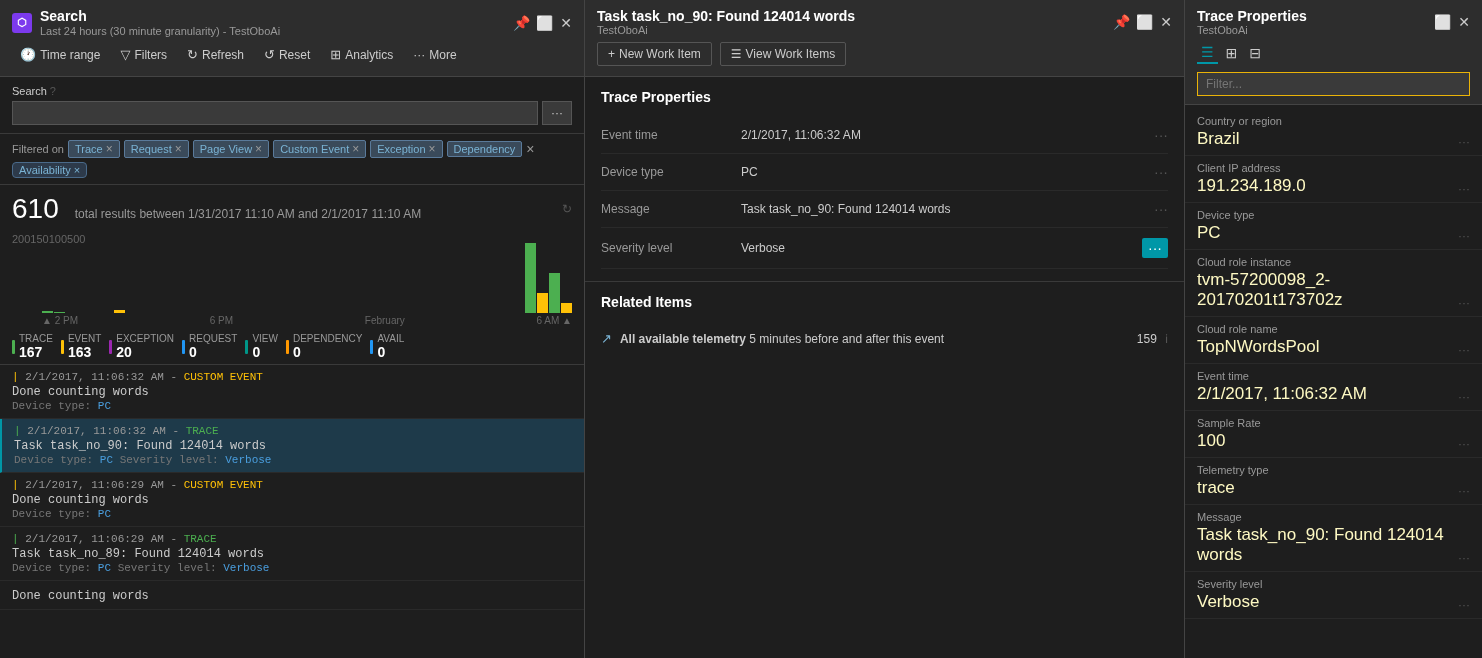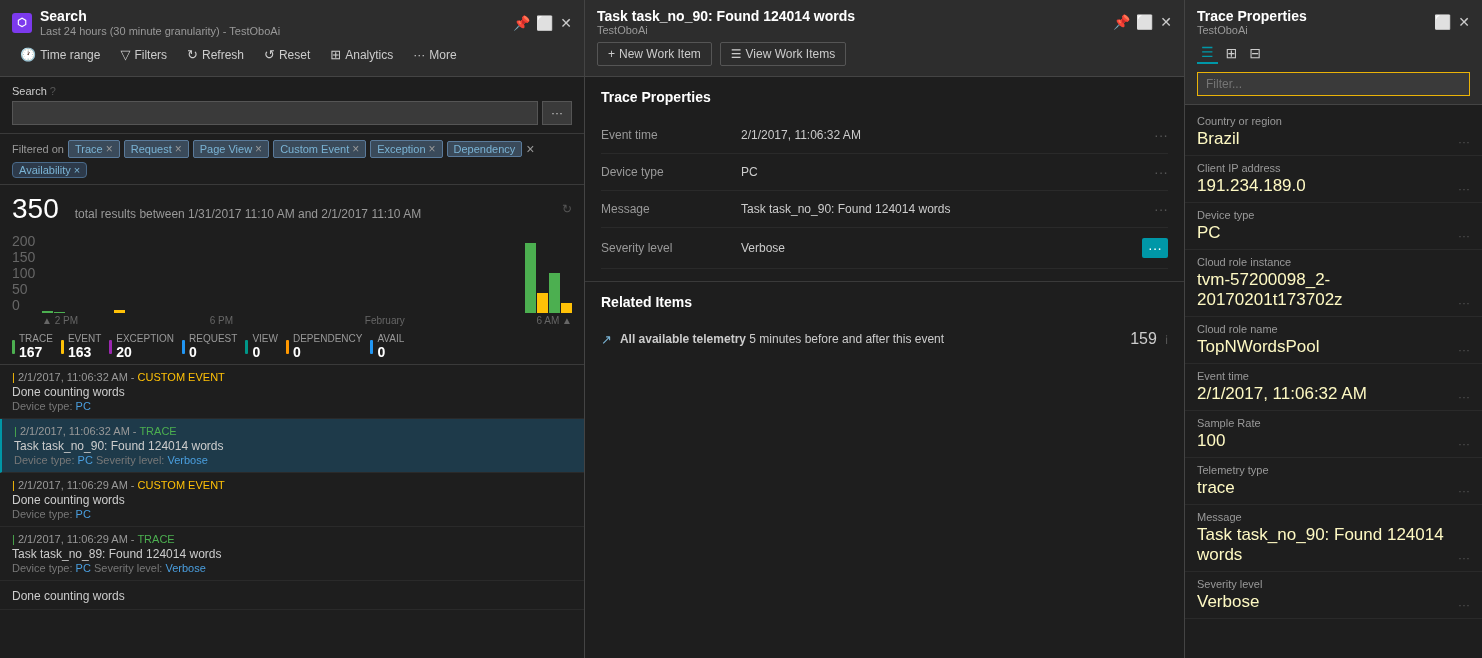--- a/index.html
+++ b/index.html
@@ -211,25 +211,25 @@
       padding: 4px 12px;
       height: 100px;
       position: relative;
     }
 
     .chart-y-labels {
       position: absolute;
       left: 12px;
       top: 4px;
       display: flex;
-      flex-direction: column;
+      flex-direction: row;
       justify-content: space-between;
       height: 80px;
       color: #666;
-      font-size: 14px;
+      font-size: 11px;
     }
 
     .chart-bars {
       margin-left: 30px;
       height: 80px;
       display: flex;
       align-items: flex-end;
       gap: 1px;
       overflow: hidden;
     }
@@ -284,20 +284,21 @@
 
     .legend-count {
       color: #fff;
       font-size: 14px;
       font-weight: 600;
     }
 
     .events-list {
       flex: 1;
       overflow-y: auto;
+      font-family: Liberation Mono, monospace;
     }
 
     .event-item {
       padding: 6px 12px;
       border-bottom: 1px solid #2a2a2a;
       cursor: pointer;
     }
 
     .event-item.active {
       background: #1e3a4a;
@@ -452,21 +453,21 @@
       color: #ccc;
       font-size: 12px;
     }
 
     .related-text .bold {
       font-weight: 700;
     }
 
     .related-count {
       color: #ccc;
-      font-size: 16px;
+      font-size: 12px;
       margin-left: 27px;
     }
 
     .related-info {
       color: #555;
       font-size: 12px;
     }
 
     
     .right-panel {
@@ -659,21 +660,21 @@
     </div>
     <span class="x-btn" style="color:#999;cursor:pointer;font-size:14px;">×</span>
     <div class="filter-tag-plain">
       <span>Availability</span>
       <span class="x-btn">×</span>
     </div>
   </div>
 
   <div class="results-header">
     <div style="display:flex;align-items:baseline;gap:8px;">
-      <span class="results-count">350</span>
+      <span class="results-count">610</span>
       <span class="results-desc">total results between 1/31/2017 11:10 AM and 2/1/2017 11:10 AM</span>
     </div>
     <span style="color:#555;cursor:pointer;">↻</span>
   </div>
 
   <div class="chart-area">
     <div class="chart-y-labels">
       <span>200</span>
       <span>150</span>
       <span>100</span>

